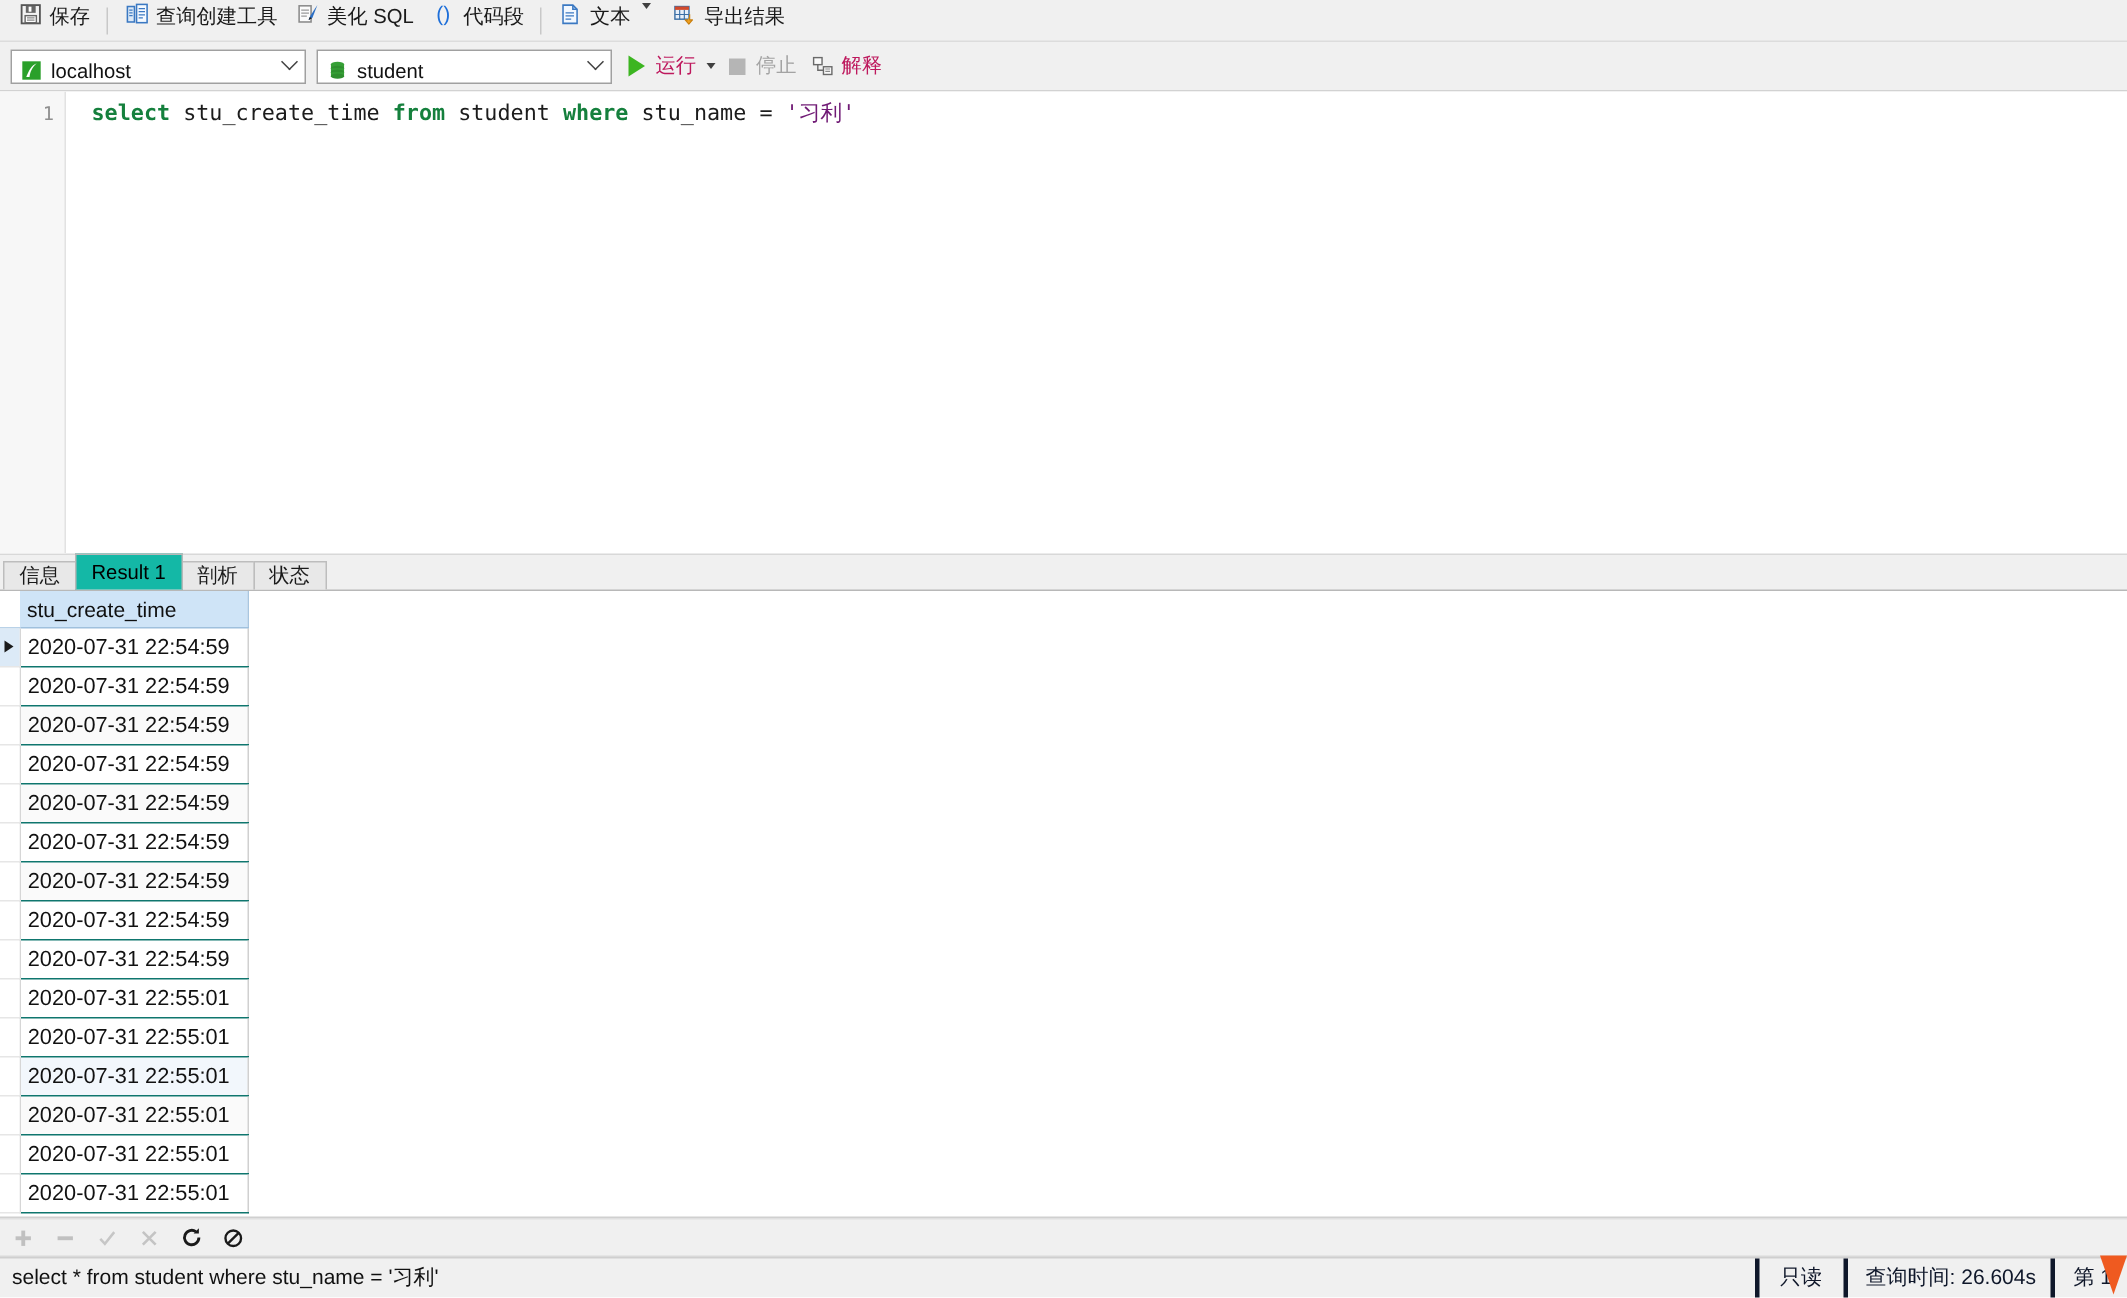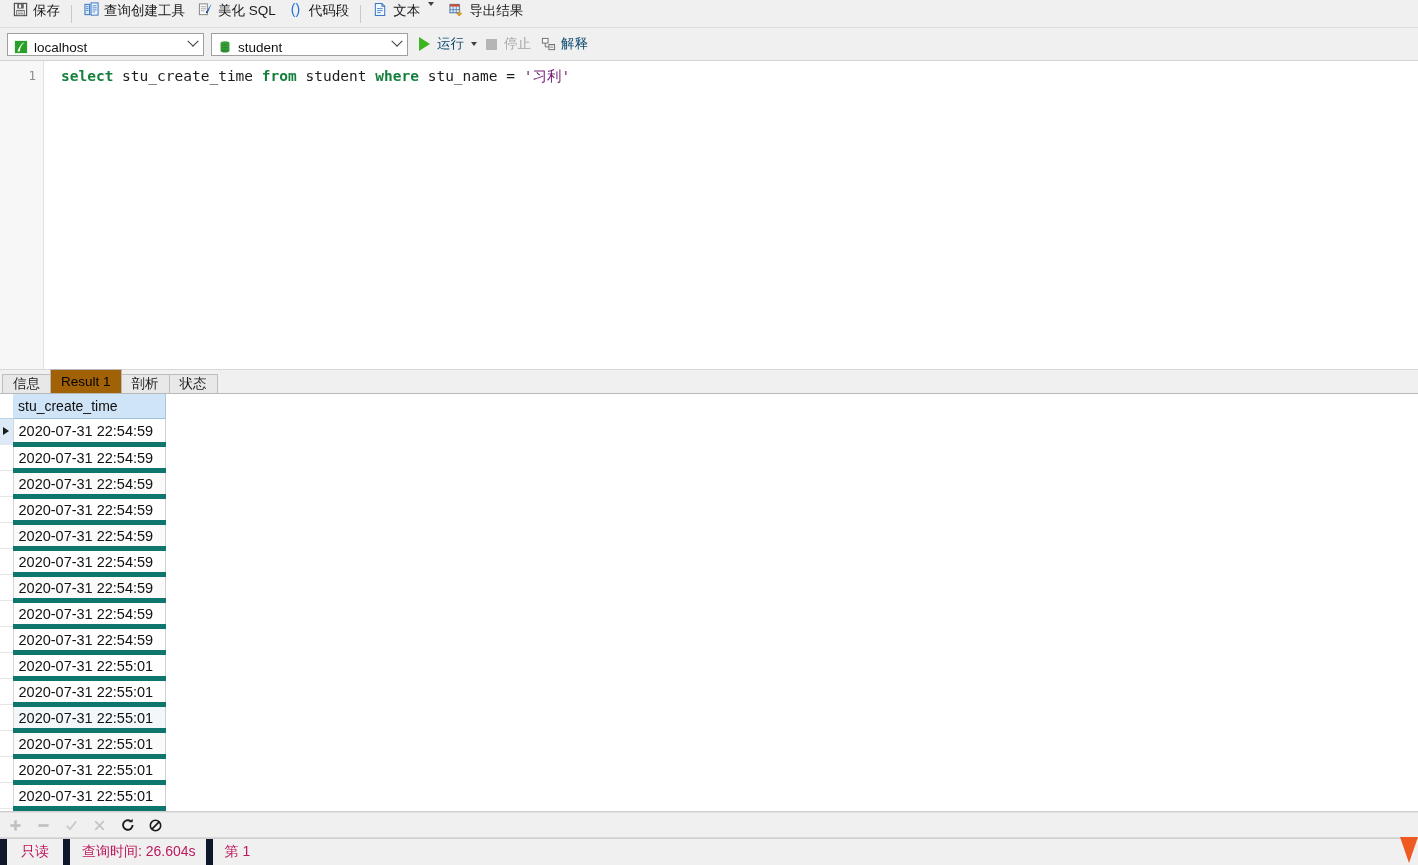--- a/index.html
+++ b/index.html
@@ -91,21 +91,21 @@
   #combo-host { width: 197px; margin-right: 7px; }
   #combo-db   { width: 197px; margin-right: 8px; }
   .run-grp { display: flex; align-items: center; }
   .tri-run {
     width: 0; height: 0;
     border-top: 7px solid transparent;
     border-bottom: 7px solid transparent;
     border-left: 11px solid #3cb521;
   }
   .sq-stop { width: 11px; height: 11px; background: #b5b5b5; }
-  .lbl { font-size: 13.5px; color: #0c4a6e; margin-left: 5px; white-space: nowrap; }
+  .lbl { font-size: 13.5px; color: #be185d; margin-left: 5px; white-space: nowrap; }
   .lbl.dim { color: #a3a3a3; }
 
   
   .editor {
     flex: 0 0 308px;
     background: #ffffff;
     display: flex;
     position: relative;
     border-bottom: 1px solid #d8d8d8;
     overflow: hidden;
@@ -157,21 +157,21 @@
     padding: 0 10px;
     font-size: 13.5px;
     color: #1a1a1a;
     background: #e8e8e8;
     border: 1px solid #bdbdbd;
     border-bottom: none;
     margin-right: -1px;
     white-space: nowrap;
   }
   .tab.active {
-    background: #a16207;
+    background: #14b8a6;
     height: 24px;
     color: #000;
     position: relative;
     z-index: 3;
     border-color: #b8b8b8;
     text-align: right;
   }
 
   
   .gridwrap {
@@ -225,21 +225,21 @@
     left: 3px; top: 50%;
     margin-top: -4.5px;
     width: 0; height: 0;
     border-top: 4.5px solid transparent;
     border-bottom: 4.5px solid transparent;
     border-left: 6px solid #1a1a1a;
   }
   td.val {
     height: 25px;
     border-right: 1px solid #d0d0d0;
-    border-bottom: 5px solid #0f766e;
+    border-bottom: 1px solid #0f766e;
     padding-left: 5px;
     box-sizing: border-box;
     white-space: nowrap;
     overflow: hidden;
     font-size: 14.5px;
     color: #111;
   }
   tr.alt td.val { background: #fafafa; }
   tr.hl td.val  { background: #f2f7fc; }
 
@@ -279,22 +279,22 @@
     font-size: 14px;
     color: #111;
     white-space: nowrap;
     overflow: hidden;
   }
   .sb-cell {
     height: 27px;
     display: flex; align-items: center;
     padding: 0 14px;
     font-size: 14px;
-    color: #be185d;
-    border-left: 7px solid #0f172a;
+    color: #0f172a;
+    border-left: 3px solid #0f172a;
     white-space: nowrap;
     box-sizing: border-box;
   }
   .sb-page { padding: 0 10px 0 12px; overflow: hidden; }
   .watermark {
     position: absolute;
     left: 1152px; top: 0;
     font-size: 16px;
     color: rgba(150,150,150,0.32);
     white-space: nowrap;
@@ -606,20 +606,21 @@
     </span>
     <span class="navbtn">
       <svg width="13" height="13" viewBox="0 0 14 14">
         <circle cx="7" cy="7" r="5.6" fill="none" stroke="#1a1a1a" stroke-width="1.7"></circle>
         <line x1="3.1" y1="10.9" x2="10.9" y2="3.1" stroke="#1a1a1a" stroke-width="1.7"></line>
       </svg>
     </span>
   </div>
 
   <div class="statusbar">
+    <div class="sb-sql">select * from student where stu_name = '习利'</div>
     <div class="watermark">https://blog.csdn.net/qq_41345...</div>
     <div class="sb-cell">只读</div>
     <div class="sb-cell sb-page">查询时间: 26.604s</div>
     <div class="sb-cell sb-page">第 1</div>
     <div class="corner-mark">
         <i></i>
       </div>
   </div>
 </div>
 

